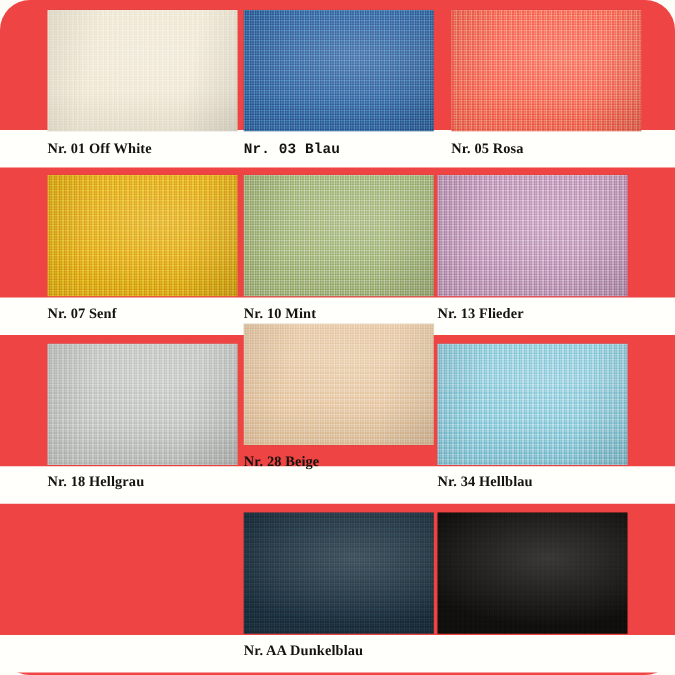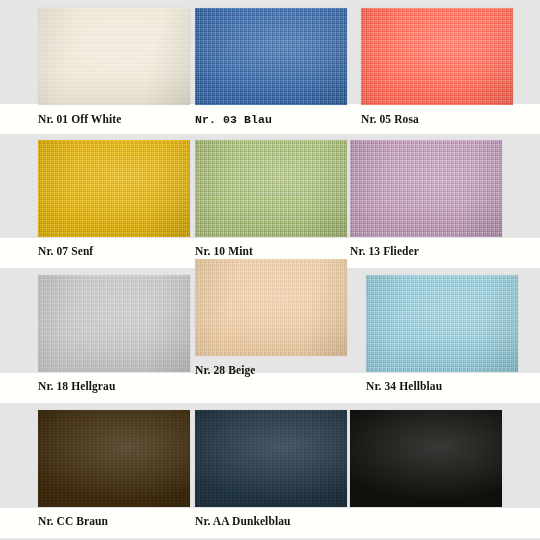--- a/index.html
+++ b/index.html
@@ -104,21 +104,21 @@
     color: #16130f;
     letter-spacing: 0.1px;
     white-space: nowrap;
     line-height: 13px;
     font-family: "Liberation Serif", "DejaVu Serif", serif;
   }
 </style>
 </head>
 <body>
 
-<div id="swatch-sheet" style="background: #e5e5e5;">
+<div id="swatch-sheet" style="background: #ef4444; border-radius: 24px;">
   <div id="bands">
       <div class="band" style="top: 104px; height: 30px; background: rgb(255, 255, 251);"></div>
       <div class="band" style="top: 238px; height: 30px; background: rgb(255, 255, 251);"></div>
       <div class="band" style="top: 373px; height: 30px; background: rgb(255, 255, 251);"></div>
       <div class="band" style="top: 508px; height: 30px; background: rgb(255, 255, 251);"></div>
     </div>
   <div class="swatch-grid" id="swatch-grid">
       <div class="swatch-cell" style="left: 38px; top: 8px;">
         <div class="swatch-chip light" style="background-color: rgb(239, 232, 212); width: 152px; height: 97px;"></div>
         <div class="swatch-label" style="color: rgb(22, 19, 15);">Nr. 01 Off White</div>
@@ -144,27 +144,23 @@
         <div class="swatch-label" style="color: rgb(22, 19, 15); font-family: Liberation Serif, serif;">Nr. 13 Flieder</div>
       </div>
       <div class="swatch-cell" style="left: 38px; top: 275px;">
         <div class="swatch-chip light" style="background-color: rgb(195, 197, 195); width: 152px; height: 97px;"></div>
         <div class="swatch-label" style="color: rgb(22, 19, 15);">Nr. 18 Hellgrau</div>
       </div>
       <div class="swatch-cell" style="left: 195px; top: 259px;">
         <div class="swatch-chip light" style="background-color: rgb(232, 203, 168); width: 152px; height: 97px;"></div>
         <div class="swatch-label" style="color: rgb(22, 19, 15);">Nr. 28 Beige</div>
       </div>
-      <div class="swatch-cell" style="left: 366px; top: 275px;">
+      <div class="swatch-cell" style="left: 350px; top: 275px;">
         <div class="swatch-chip" style="background-color: rgb(142, 203, 219); width: 152px; height: 97px;"></div>
         <div class="swatch-label" style="color: rgb(22, 19, 15);">Nr. 34 Hellblau</div>
-      </div>
-      <div class="swatch-cell" style="left: 38px; top: 410px;">
-        <div class="swatch-chip dark" style="background-color: rgb(58, 42, 16); width: 152px; height: 97px;"></div>
-        <div class="swatch-label" style="color: rgb(22, 19, 15);">Nr. CC Braun</div>
       </div>
       <div class="swatch-cell" style="left: 195px; top: 410px;">
         <div class="swatch-chip dark" style="background-color: rgb(30, 51, 65); width: 152px; height: 97px;"></div>
         <div class="swatch-label" style="color: rgb(22, 19, 15);">Nr. AA Dunkelblau</div>
       </div>
       <div class="swatch-cell" style="left: 350px; top: 410px;">
         <div class="swatch-chip dark" style="background-color: rgb(16, 15, 13); width: 152px; height: 97px;"></div>
       </div>
     </div>
 </div>

